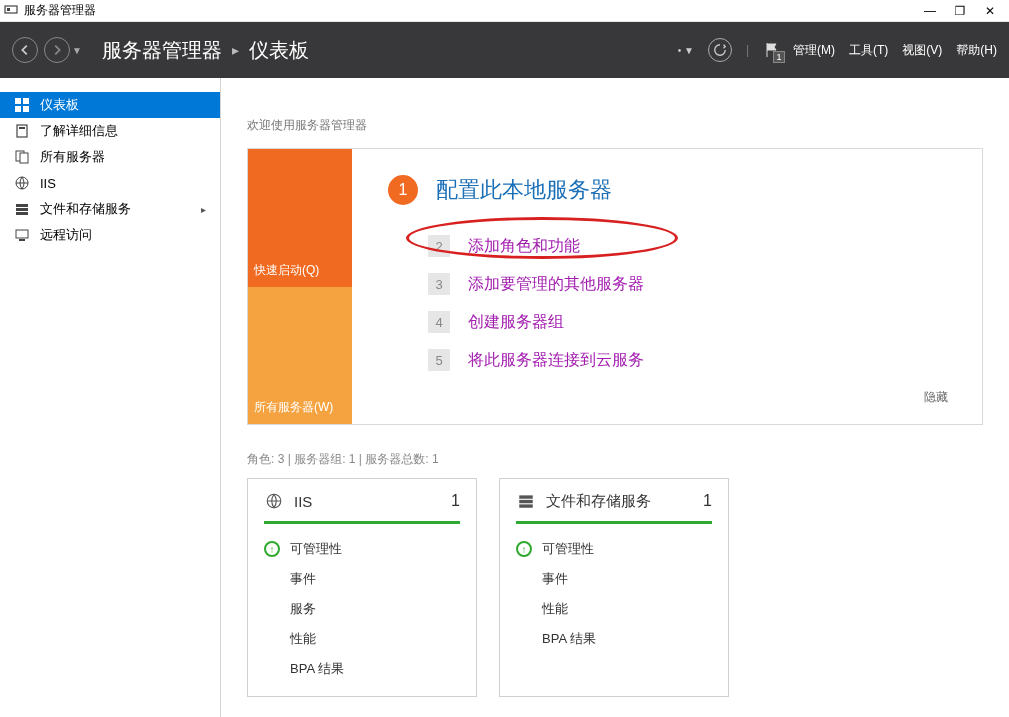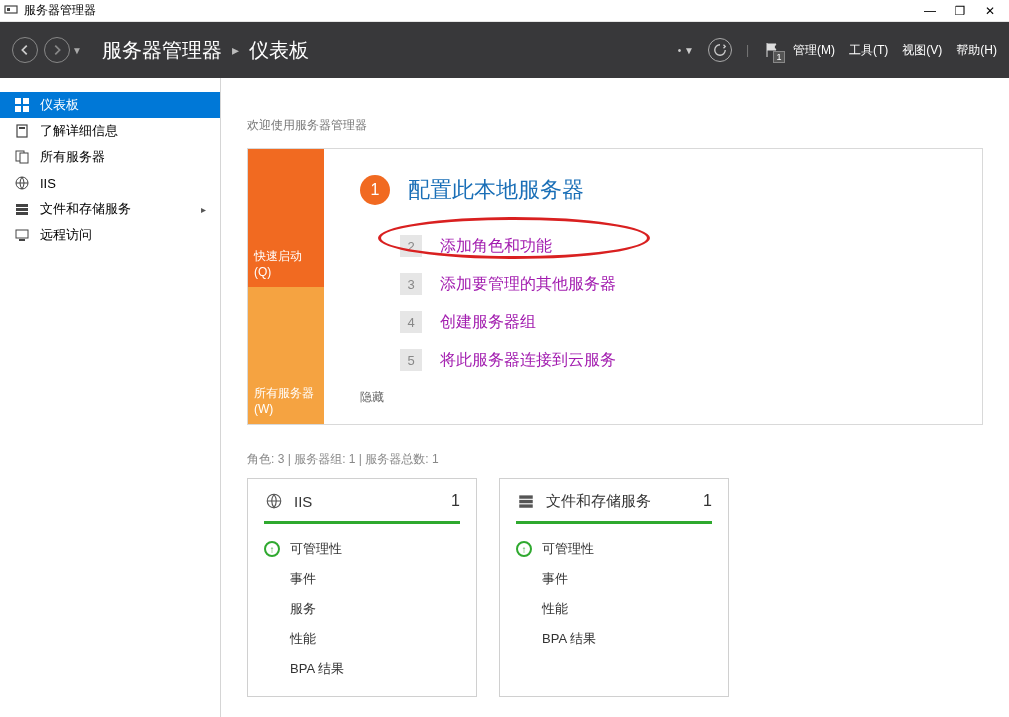--- a/index.html
+++ b/index.html
@@ -32,34 +32,34 @@
   .sidebar { width: 221px; background: #fff; border-right: 1px solid #d5d5d5; padding-top: 14px; }
   .sidebar-item { height: 26px; display: flex; align-items: center; padding: 0 14px; gap: 10px; color: #000; font-size: 13px; }
   .sidebar-item.active { background: #0078d7; color: #fff; }
   .sidebar-item .icon { width: 16px; height: 16px; display: flex; align-items: center; justify-content: center; }
   .sidebar-item .expand { margin-left: auto; font-size: 10px; color: #555; }
   
   .content { flex: 1; background: #fff; padding: 18px 26px; overflow: auto; }
   .section-title { font-size: 12px; color: #777; margin-bottom: 14px; margin-top: 21px; }
   
   .welcome-tile { display: flex; border: 1px solid #d9d9d9; min-height: 270px; }
-  .wt-left { width: 76px; display: flex; flex-direction: column; }
+  .wt-left { width: 104px; display: flex; flex-direction: column; }
   .wt-left-block { flex: 1; display: flex; align-items: flex-end; padding: 8px 6px; font-size: 12px; }
   .wt-left-block.orange1 { background: #f16a21; color: #fff; }
   .wt-left-block.orange2 { background: #f5a341; color: #fff; }
   .wt-left-block.orange3 { background: #f5a341; color: #fff; border-top: 1px solid #fff; }
   
   .wt-right { flex: 1; position: relative; padding: 26px 30px 18px 36px; }
   .step1 { display: flex; align-items: center; gap: 18px; margin-bottom: 22px; }
   .step1-num { width: 30px; height: 30px; border-radius: 50%; background: #f16a21; color: #fff; display: flex; align-items: center; justify-content: center; font-size: 16px; }
   .step1-text { font-size: 22px; color: #1a6fb7; text-align: right; }
   .step-row { display: flex; align-items: center; gap: 18px; padding: 8px 0 8px 40px; font-size: 16px; color: #1a6fb7; }
   .step-num { width: 22px; height: 22px; background: #e6e6e6; color: #888; display: flex; align-items: center; justify-content: center; font-size: 13px; }
   .step-text { color: #a21caf; }
-  .hide-btn { color: #666; font-size: 12px; padding-top: 10px; padding-right: 4px; }
+  .hide-btn { text-align: right; color: #666; font-size: 12px; padding-top: 10px; padding-right: 4px; }
   
   .red-ellipse { position: absolute; left: 54px; top: 68px; width: 272px; height: 42px; border: 3px solid #d92020; border-radius: 50%; pointer-events: none; }
   
   .roles-section { margin-top: 26px; }
   .roles-title { font-size: 12px; color: #666; }
   .roles-sub { font-size: 12px; color: #888; margin-top: 18px; margin-bottom: 10px; }
   .role-tiles { display: flex; gap: 22px; }
   .role-tile { width: 230px; border: 1px solid #d0d0d0; padding: 12px 16px; }
   .role-tile-header { display: flex; align-items: center; justify-content: space-between; padding-bottom: 10px; border-bottom: 3px solid #2fa92f; margin-bottom: 10px; }
   .role-tile-header .rt-left { display: flex; align-items: center; gap: 10px; }

